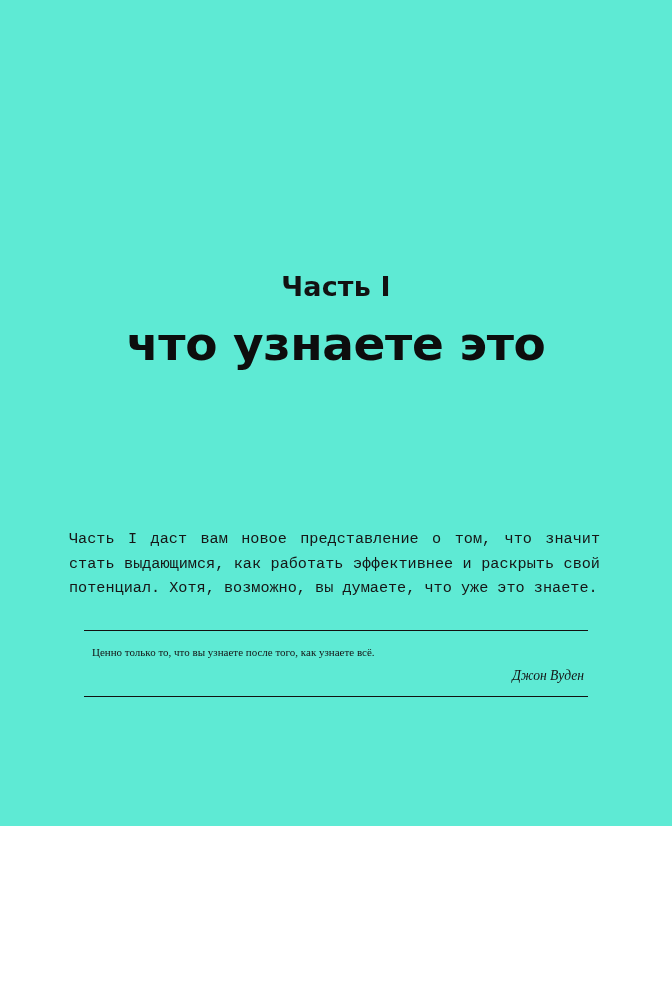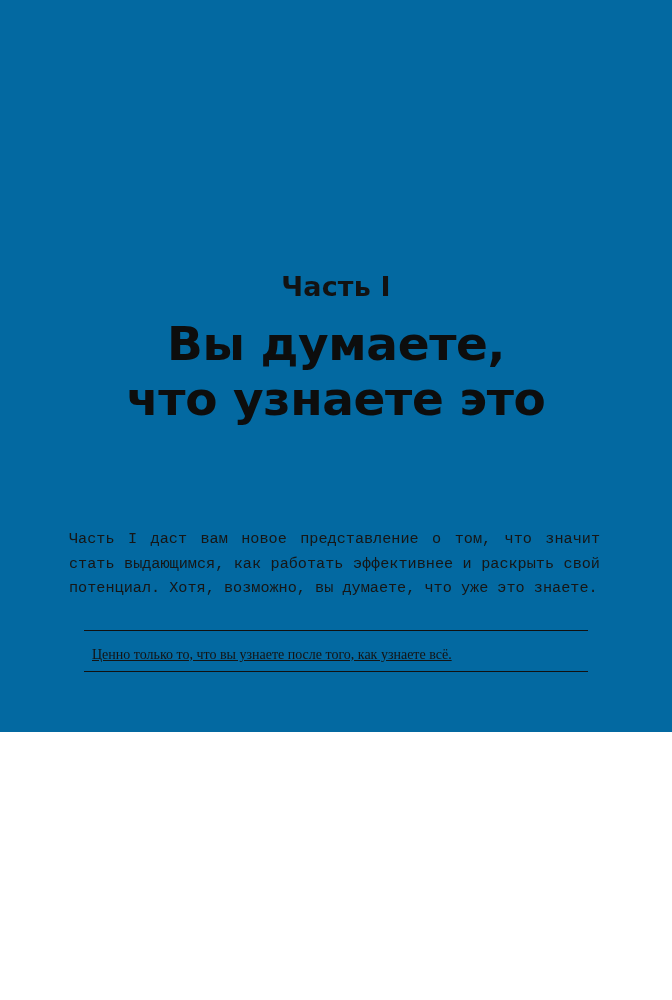--- a/index.html
+++ b/index.html
@@ -10,24 +10,24 @@
   body {
     width: 672px;
     height: 1000px;
     overflow: hidden;
     font-family: "Liberation Serif", serif;
     color: #000000;
   }
   .page {
     position: relative;
     width: 672px;
-    height: 732px;
+    height: 826px;
     box-sizing: border-box;
     padding: 0 92px;
-    background: #0369a1;
+    background: #5eead4;
   }
   .part-block {
     position: absolute;
     left: 72px;
     right: 72px;
     top: 272px;
     text-align: center;
   }
   .part-label {
     font-family: "DejaVu Sans", sans-serif;
@@ -69,48 +69,47 @@
     top: 630px;
   }
   .rule {
     height: 1px;
     background: #111111;
     width: 100%;
   }
   .quote-text {
     padding: 13px 2px 4px 8px;
     font-family: "Liberation Serif", serif;
-    font-size: 14px;
+    font-size: 11px;
     line-height: 1.62;
     color: #141414;
-    text-decoration: underline;
   }
   .quote-author {
     padding: 2px 4px 12px 0;
     text-align: right;
     font-family: "Liberation Serif", serif;
     font-style: italic;
     font-size: 13.6px;
     color: #141414;
   }
 </style>
 </head>
 <body>
 
 <div class="page">
 
   <div class="part-block">
     <div class="part-label">Часть I</div>
     <div class="part-title">
-      <span class="line">Вы думаете,</span>
       <span class="line">что узнаете это</span>
     </div>
   </div>
 
   <p class="intro">Часть I даст вам новое представление о том, что значит стать выдающимся, как работать эффективнее и раскрыть свой потенциал. Хотя, возможно, вы думаете, что уже это знаете.</p>
 
   <div class="quote-block">
     <div class="rule"></div>
     <div class="quote-text">Ценно только то, что вы узнаете после того, как узнаете всё.</div>
+    <div class="quote-author">Джон Вуден</div>
     <div class="rule"></div>
   </div>
 
 </div>
 
 </body></html>

